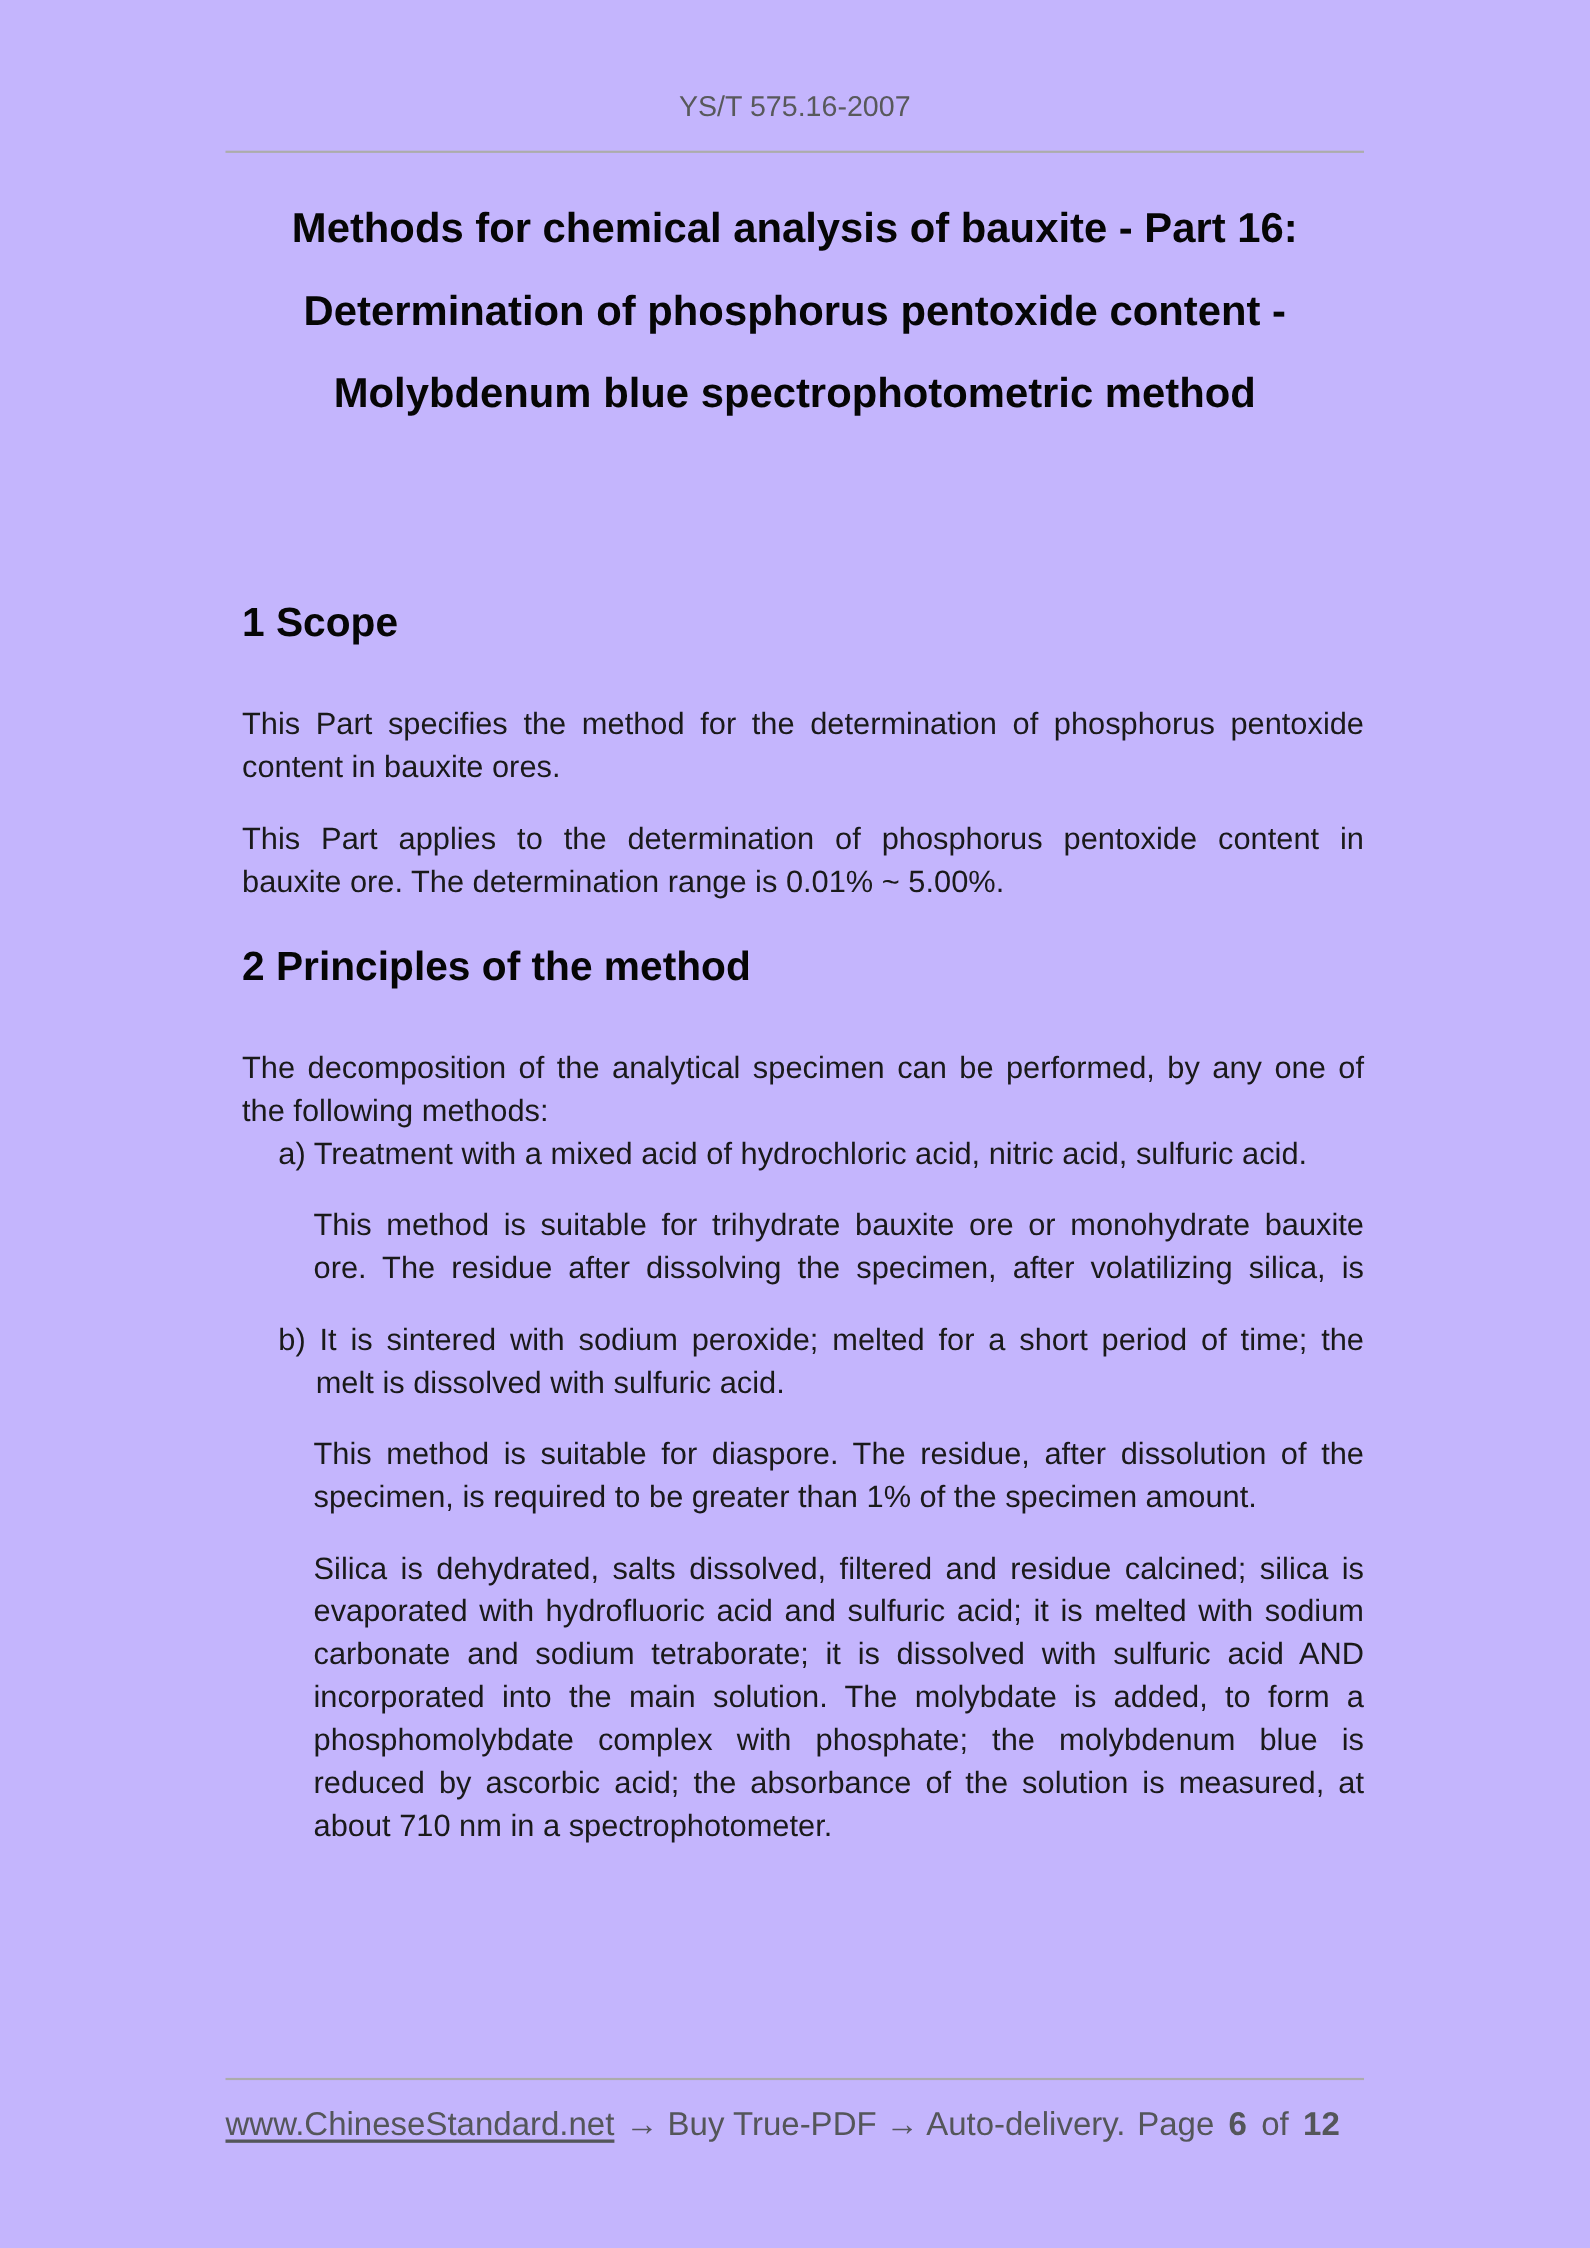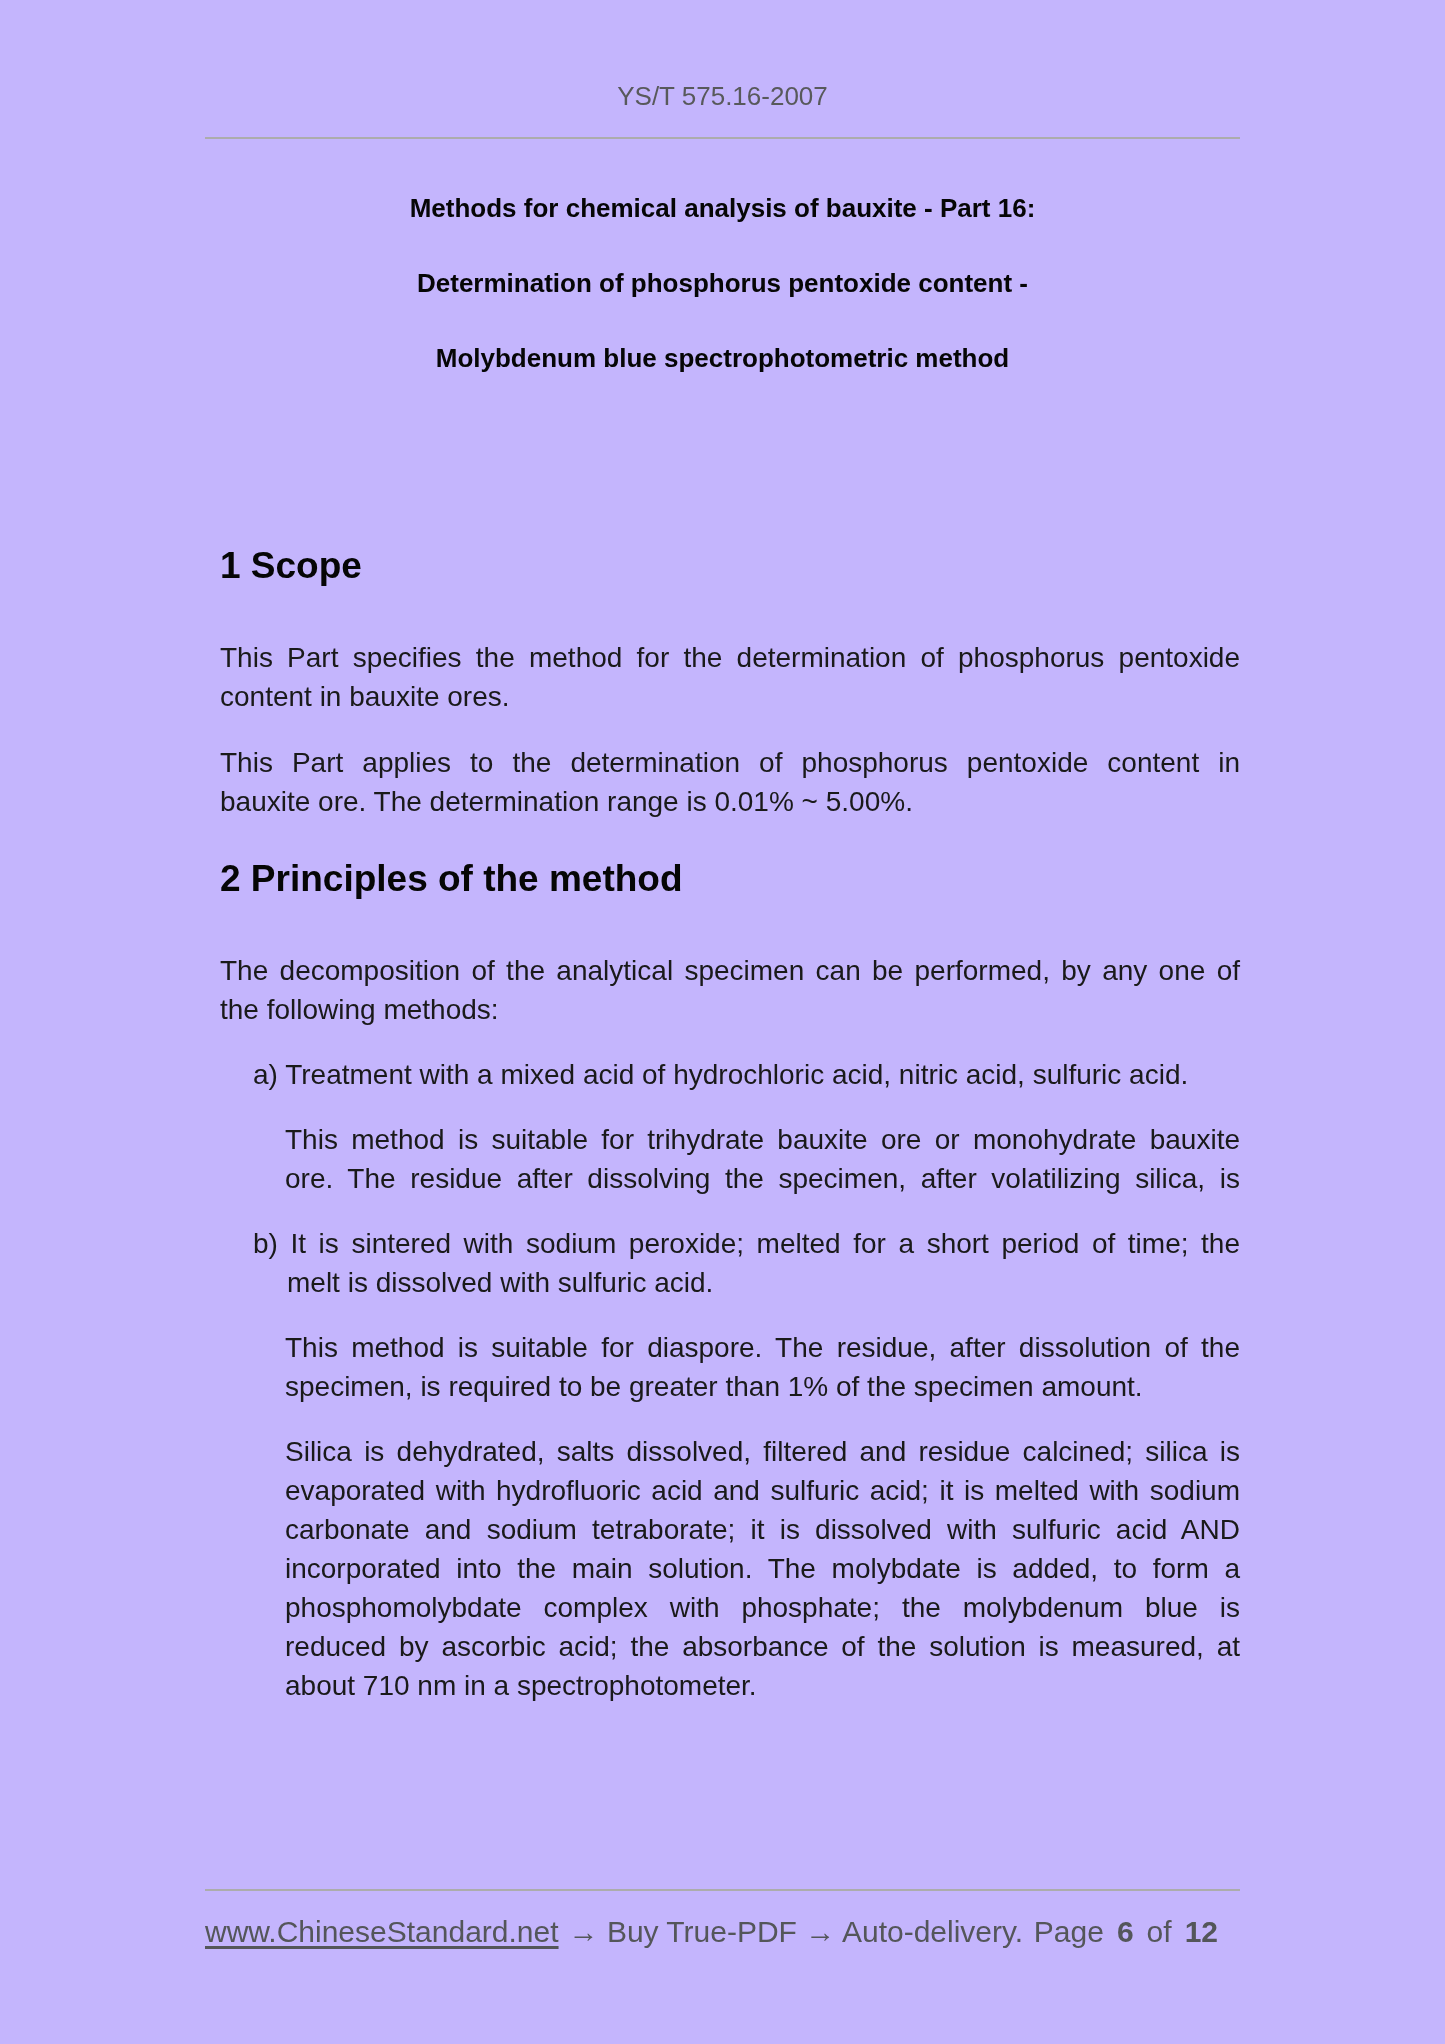--- a/index.html
+++ b/index.html
@@ -11,36 +11,36 @@
   .doc-header {
     position:absolute; top:80px; left:205px; width:1035px;
     text-align:center; font-size:26px; line-height:32px; color:#58595b;
     white-space:nowrap;
   }
   .rule { position:absolute; left:205px; width:1035px; height:2px; background:#acacac; }
   .rule-top { top:137px; }
   .rule-bottom { top:1889px; }
   .doc-title {
     position:absolute; top:171px; left:205px; width:1035px;
-    text-align:center; font-weight:700; font-size:26px; line-height:75px;
+    text-align:center; font-weight:700; font-size:38px; line-height:75px;
     color:#060606; white-space:nowrap;
   }
   .content {
     position:absolute; left:220px; top:0; width:1020px;
     font-size:28px; line-height:39px;
   }
   .h { font-weight:700; font-size:37px; line-height:40px; color:#060606; white-space:nowrap; }
   .h-scope { margin-top:546px; }
   .h-principles { margin-top:38px; }
   .ln { white-space:nowrap; }
   .j { text-align:justify; text-align-last:justify; }
   .p-scope-1 { margin-top:52px; }
   .p-scope-2 { margin-top:27px; }
   .p-intro   { margin-top:52px; }
-  .item-a    { margin-top:26px; }
+  .item-a    { }
   .item-a .ln { padding-left:33px; }
   .item-b    { margin-top:26px; }
   .item-b .l1 { padding-left:33px; }
   .item-b .l2 { padding-left:67px; }
   .sub { margin-top:26px; margin-left:65px; }
   .footer {
     position:absolute; top:1912px; left:205px; width:1035px;
     display:flex; justify-content:space-between; align-items:baseline;
     font-size:30px; line-height:39px; color:#54565a;
   }

